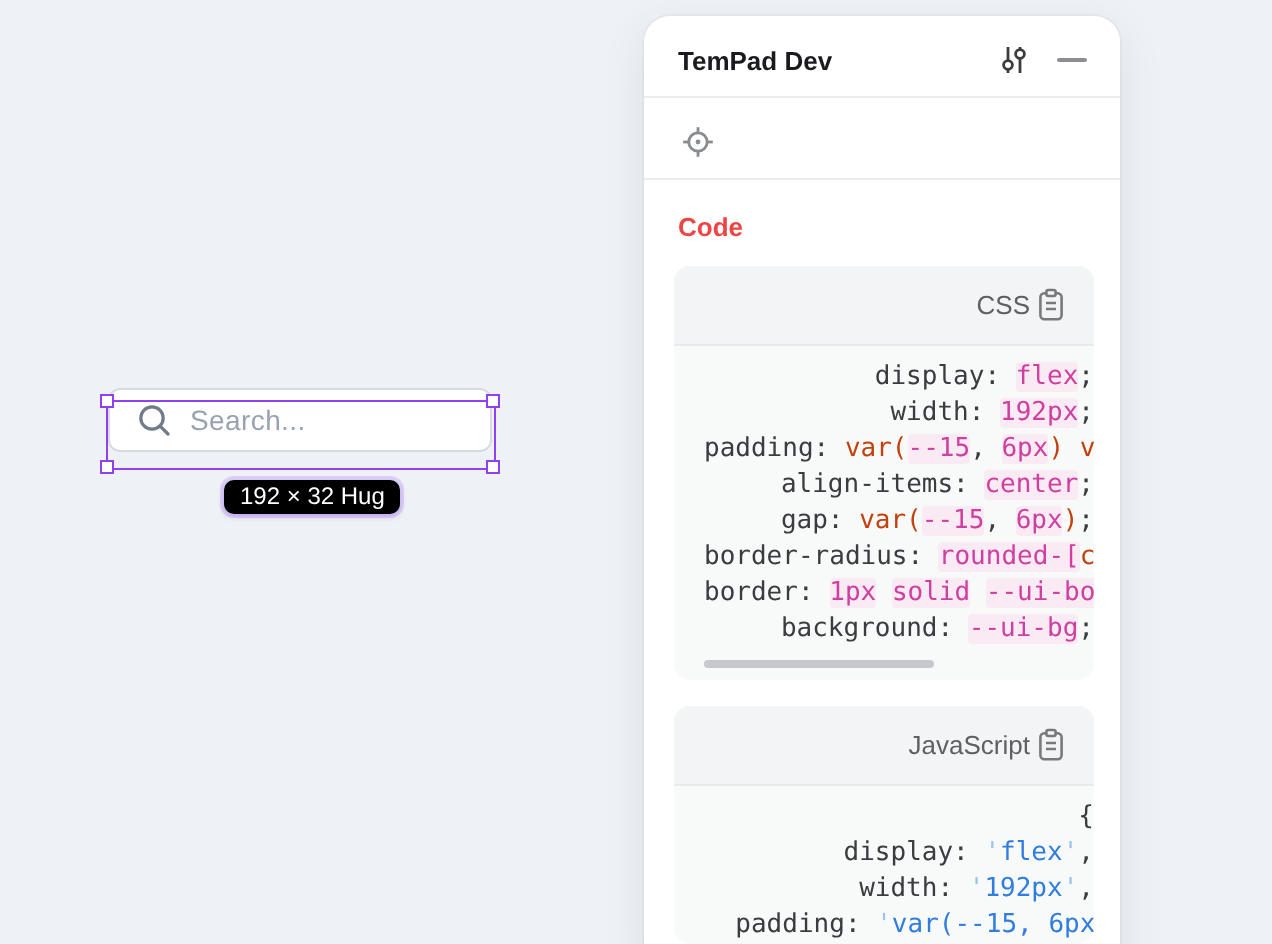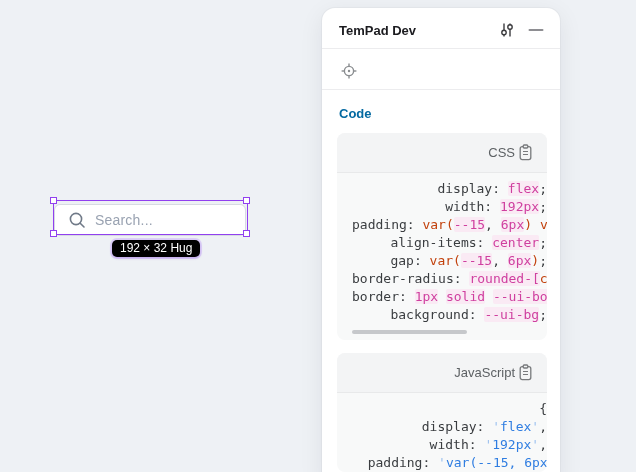--- a/index.html
+++ b/index.html
@@ -2,21 +2,21 @@
 <html><head>
 <meta charset="utf-8">
 <style>
   * { margin:0; padding:0; box-sizing:border-box; }
   html,body { width:636px; height:472px; }
   body { font-family:"Liberation Sans","DejaVu Sans",sans-serif; }
   .stage { position:relative; width:636px; height:472px; overflow:hidden; background:#eef1f5; }
 
   
   .search-input {
-    position:absolute; left:54px; top:204px; width:192px; height:32px;
+    position:absolute; left:54px; top:194px; width:192px; height:32px;
     background:#fff; border:1px solid #d7dbe2; border-radius:6px;
     display:flex; align-items:center; padding-left:13px; gap:9px;
   }
   .search-input .ph { font-size:14px; color:#99a2b1; letter-spacing:.2px; }
   .sel-outline {
     position:absolute; left:52.5px; top:199.5px; width:195px; height:35px;
     border:1.5px solid #9140ef; pointer-events:auto;
   }
   .handle {
     position:absolute; width:7px; height:7px; background:#fff;
@@ -37,21 +37,21 @@
   }
   .p-row {
     height:41px; display:flex; align-items:center;
     padding:4px 14px 0 17px; border-bottom:1px solid #ececee;
   }
   .p-title { flex:1; font-size:13px; font-weight:700; color:#1b1b1f; }
   .icon-btn { display:flex; align-items:center; justify-content:center; width:20px; height:20px; cursor:pointer; }
   .p-row .icon-btn + .icon-btn { margin-left:9px; }
 
   .section { padding:16px 13px 0 15px; }
-  .section-label { font-size:13px; font-weight:700; color:#0369a1; margin-bottom:12px; margin-left:2px; }
+  .section-label { font-size:13px; font-weight:700; color:#ef4444; margin-bottom:12px; margin-left:2px; }
 
   .code-block { border-radius:8px; overflow:hidden; background:#f8f9f9; margin-bottom:13px;text-align:right; }
   .cb-header {
     height:40px; background:#f3f4f5; border-bottom:1px solid #e8e9ea;
     display:flex; align-items:center; padding:0 12px 0 15px;
   }
   .cb-label { flex:1; font-size:13px; color:#5d6164; }
   .cb-body {
     padding:7px 0 0 15px; font-family:"DejaVu Sans Mono",monospace;
     font-size:13px; line-height:18px; white-space:pre; overflow:hidden;

